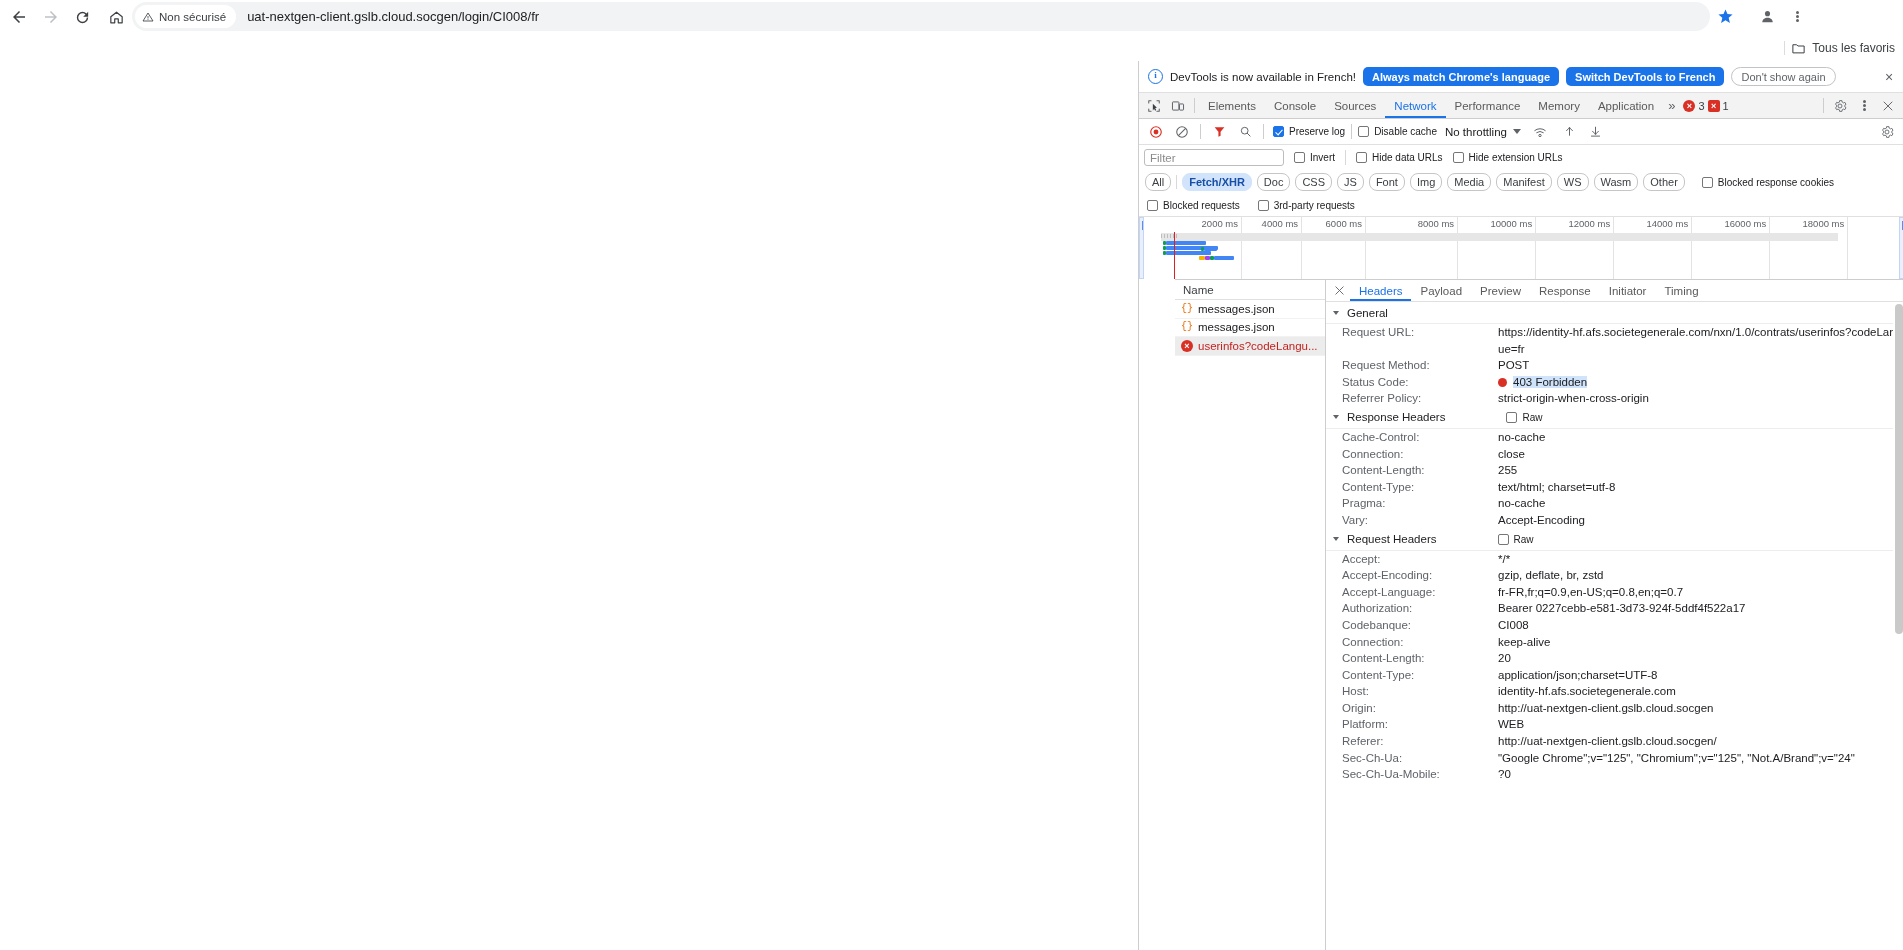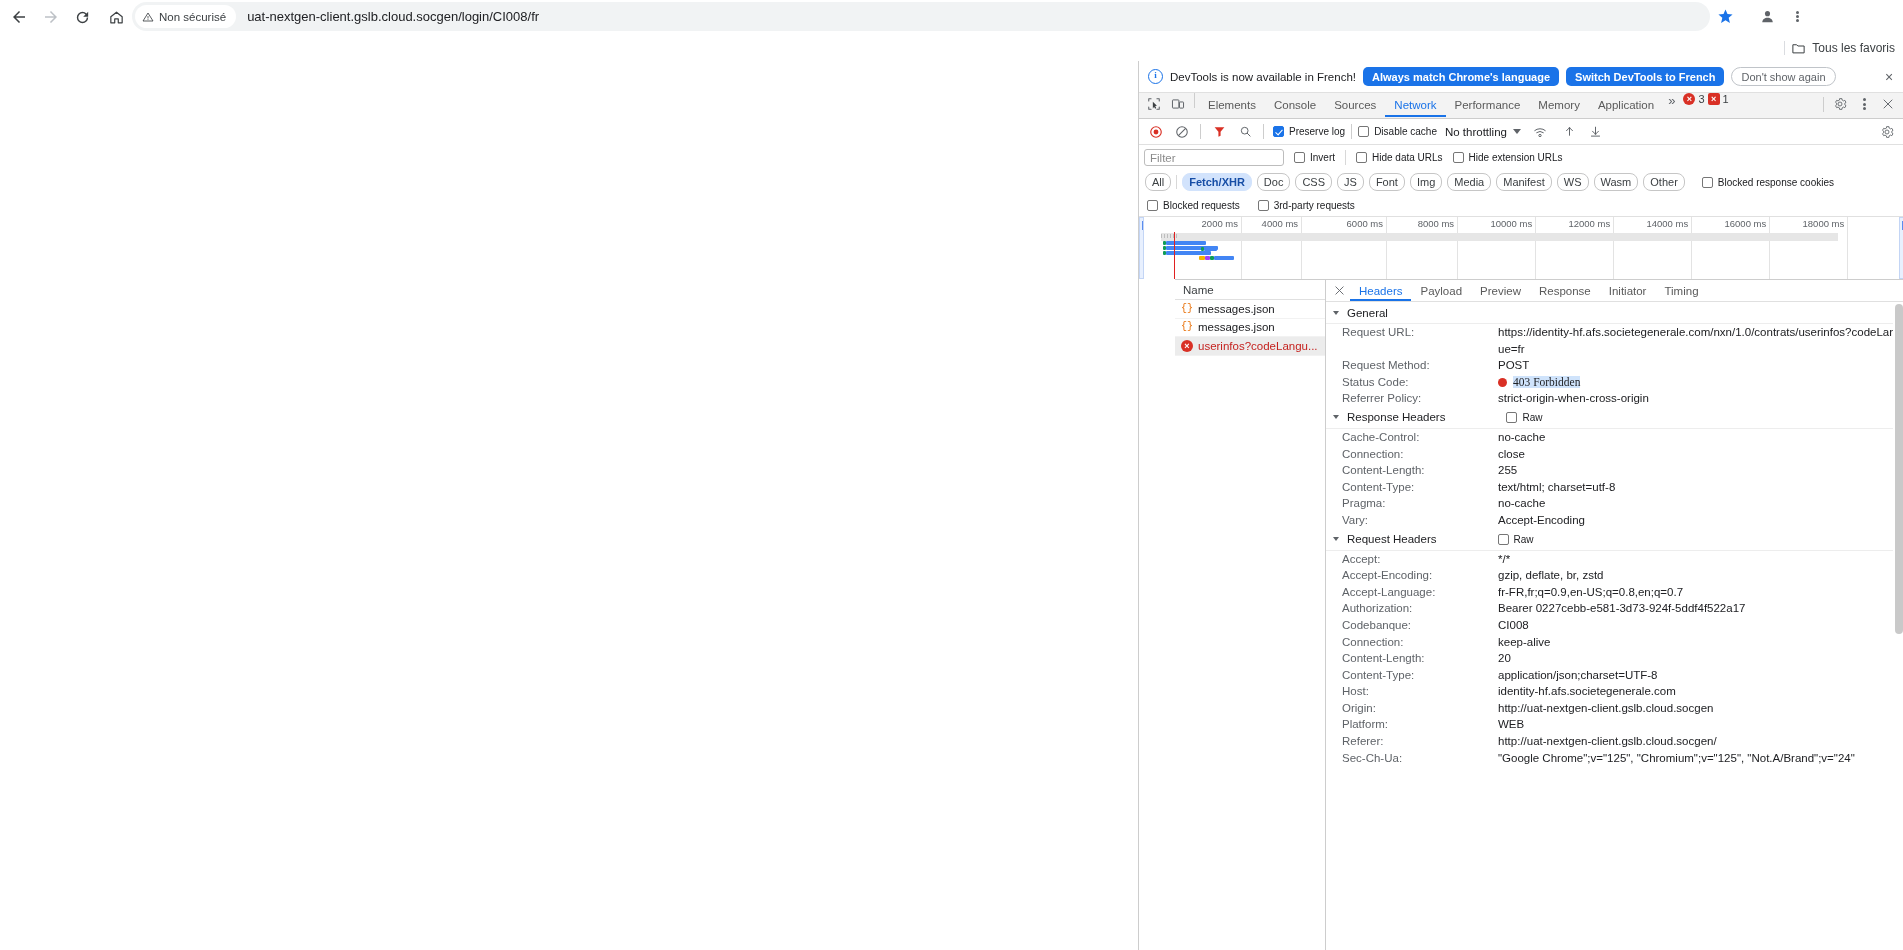--- a/index.html
+++ b/index.html
@@ -115,21 +115,21 @@
   }
   .locale-close{
     margin-left:auto;width:18px;height:18px;display:flex;
     align-items:center;justify-content:center;color:#5f6368;font-size:14px;
   }
 
   
   .dt-tabs{
     height:25px;flex:0 0 25px;background:#f3f3f3;
     border-bottom:1px solid #cdcdcd;
-    display:flex;align-items:flex-start;padding-left:3px;
+    display:flex;align-items:center;padding-left:3px;
   }
   .dt-icon-btn{
     width:24px;height:22px;display:flex;align-items:center;justify-content:center;
   }
   .dt-vsep{width:1px;height:15px;background:#cdcdcd;margin:0 4px;}
   .dt-tab{
     height:24px;padding:0 9px;display:flex;align-items:center;
     font-size:11.5px;color:#5a5a5a;white-space:nowrap;
   }
   .dt-tab.active{color:#1a73e8;box-shadow:inset 0 -2px 0 #1a73e8;}
@@ -311,21 +311,21 @@
   }
   .kv .v{
     flex:1 1 auto;min-width:0;color:#202124;white-space:nowrap;
     overflow:hidden;text-overflow:clip;
   }
   .kv .v.wrap{white-space:normal;word-break:break-all;}
   .status-dot{
     display:inline-block;width:9px;height:9px;border-radius:50%;
     background:#d93025;margin-right:6px;vertical-align:-1px;
   }
-  .sel{background:#cfe3fb;font-family:Liberation Serif, serif;}
+  .sel{background:#cfe3fb;}
 
   .det-sb{
     position:absolute;right:0;top:0;width:11px;height:100%;background:#fff;
   }
   .det-sb .thumb{
     position:absolute;right:1px;top:2px;width:8px;height:330px;
     background:#c9c9c9;border-radius:4px;
   }
 </style>
 </head>
@@ -581,21 +581,21 @@
     </div>
 
     <div class="overview">
       <div id="tick-slot">
           <div class="ov-tick" style="left: 102px;">
             <span>2000 ms</span>
           </div>
           <div class="ov-tick" style="left: 162.062px;">
             <span>4000 ms</span>
           </div>
-          <div class="ov-tick" style="left: 247px;">
+          <div class="ov-tick" style="left: 226px;">
             <span>6000 ms</span>
           </div>
           <div class="ov-tick" style="left: 318.124px;">
             <span>8000 ms</span>
           </div>
           <div class="ov-tick" style="left: 396.155px;">
             <span>10000 ms</span>
           </div>
           <div class="ov-tick" style="left: 474.187px;">
             <span>12000 ms</span>
@@ -773,20 +773,24 @@
                 <div class="v"><span>WEB</span></div>
               </div>
               <div class="kv">
                 <div class="k">Referer:</div>
                 <div class="v"><span>http://uat-nextgen-client.gslb.cloud.socgen/</span></div>
               </div>
               <div class="kv">
                 <div class="k">Sec-Ch-Ua:</div>
                 <div class="v"><span>"Google Chrome";v="125", "Chromium";v="125", "Not.A/Brand";v="24"</span></div>
               </div>
+              <div class="kv">
+                <div class="k">Sec-Ch-Ua-Mobile:</div>
+                <div class="v"><span>?0</span></div>
+              </div>
             </div>
           <div class="det-sb">
             <div class="thumb"></div>
           </div>
         </div>
       </div>
 
     </div>
   </div>
 </div>

